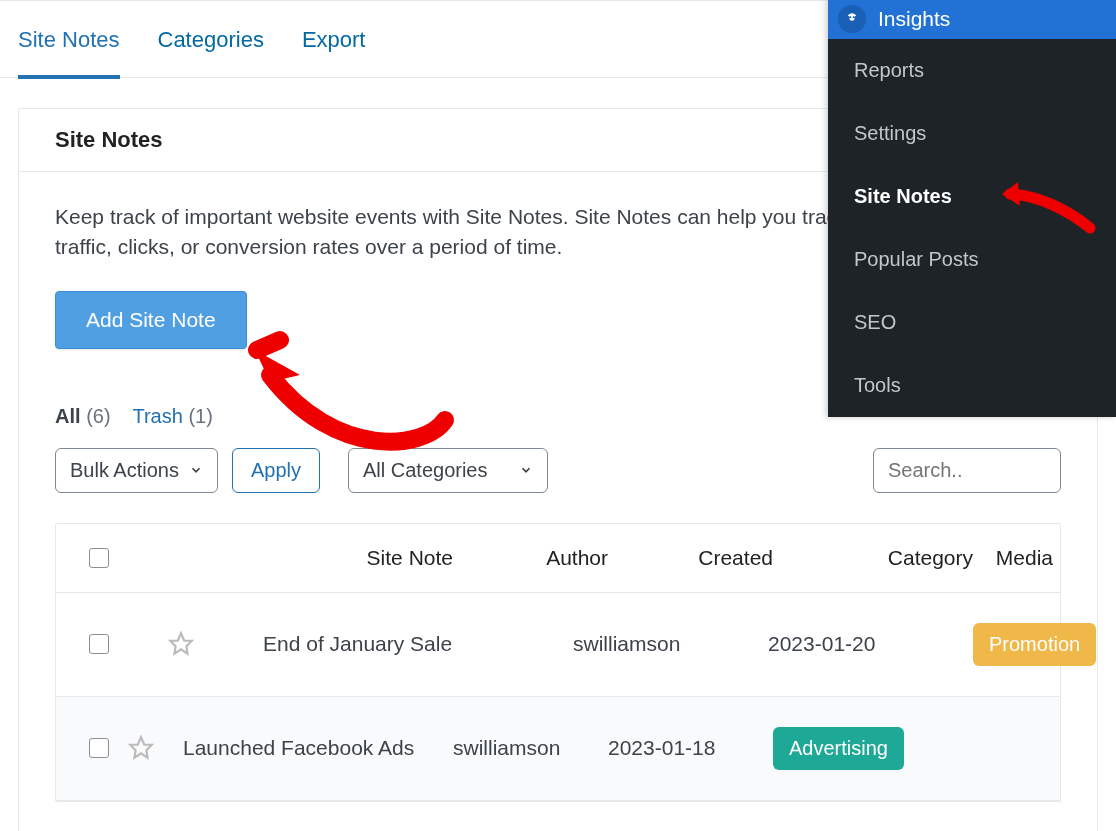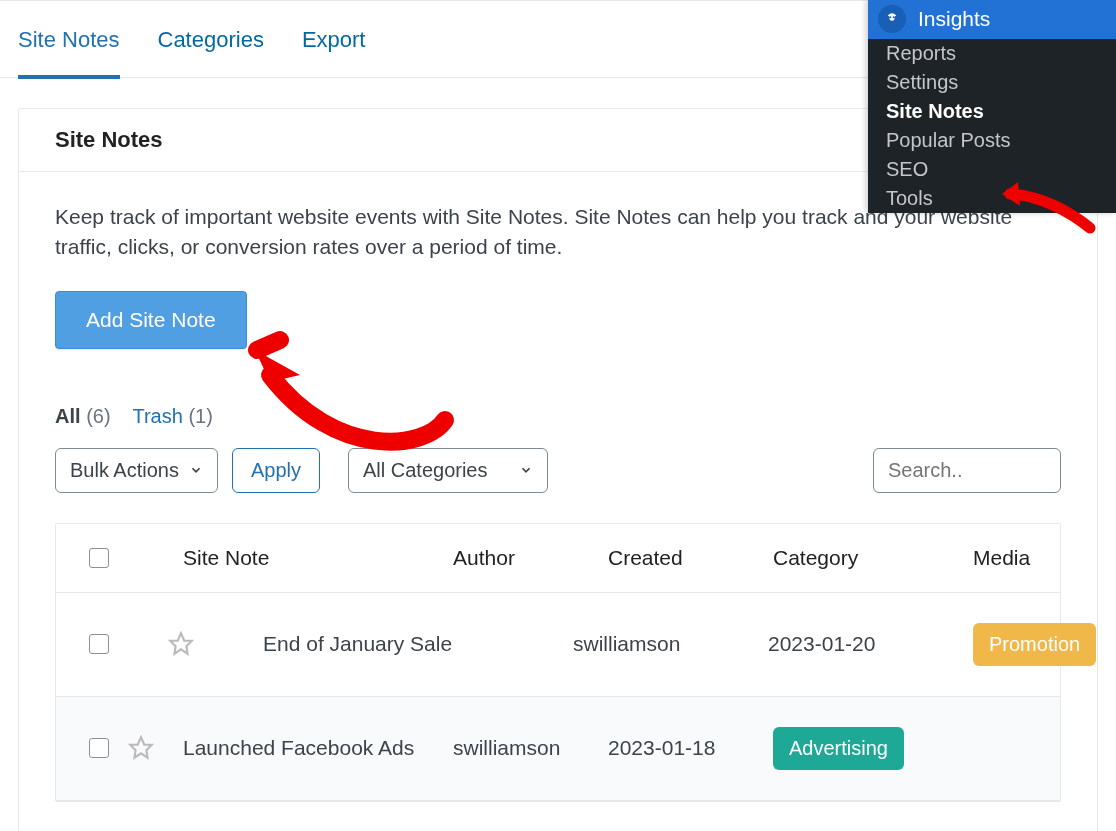--- a/index.html
+++ b/index.html
@@ -58,44 +58,44 @@
     font-size:20px; padding:10px 18px; cursor:pointer;
   }
   .search {
     margin-left:auto; border:1px solid #7e8993; border-radius:6px; padding:10px 14px;
     font-size:20px; width:188px;
   }
 
   
   .table { border:1px solid #e6e8ea; border-radius:2px; margin-bottom:30px; }
   .row { display:grid; grid-template-columns: 58px 55px 270px 155px 165px 200px 80px; align-items:center; padding:22px 0 22px 14px; font-size:21px; border-bottom:1px solid #e6e8ea; }
-  .row.header { font-weight:400; font-size:21px; color:#222; }
+  .row.header { font-weight:400; font-size:21px; color:#222;text-align:right; }
   .row.header .col { font-weight:400; }
   .row.header .col:first-child,.row.header .col:nth-child(2){}
   .row .col {}
   .row .col.cb { display:flex; justify-content:center; }
   .row .col.fav { display:flex; justify-content:flex-start; }
   .ckbx { width:20px; height:20px; border:1px solid #8c8f94; border-radius:3px; background:#fff; }
   .star svg { width:26px; height:26px; }
   .badge { display:inline-block; color:#fff; padding:10px 16px; border-radius:6px; font-size:20px; }
   .b-promo { background:#f0b849; }
   .b-advert { background:#1ea896; }
   .row.data { padding-top:30px; padding-bottom:30px; }
   .row.even { background:#fff;gap:40px; }
   .row.odd { background:#f9fafb; }
 
   
   .sidebar {
-    position:absolute; top:-1px; right:0; width:248px;
+    position:absolute; top:-1px; right:0; width:288px;
     background:#1d2327; color:#c4c6c8; font-size:20px;
     box-shadow:-2px 0 6px rgba(0,0,0,.2);
   }
   .sidebar .hdr { background:#2271d5; color:#fff; display:flex; align-items:center; gap:12px; padding:6px 14px 6px 10px; font-size:21px; }
   .sidebar .hdr .logo { width:28px; height:28px; border-radius:50%; background:#1a5fb6; display:flex; align-items:center; justify-content:center; }
-  .sidebar .item { padding:3px 18px; cursor:pointer; }
+  .sidebar .item { padding:20px 18px; cursor:pointer;margin-left:8px; }
   .sidebar .item.active { color:#fff; font-weight:600; }
 
   
   .overlay-svg { position:absolute; pointer-events:none; }
 </style>
 </head>
 <body>
 
 <div class="topline"></div>
 

